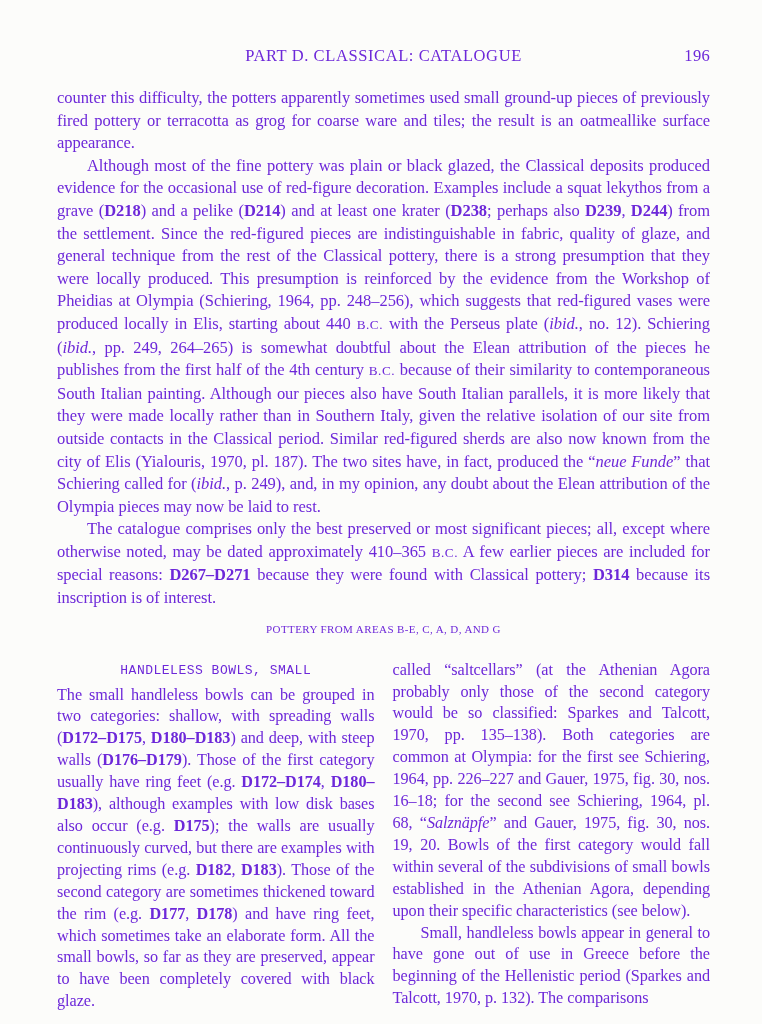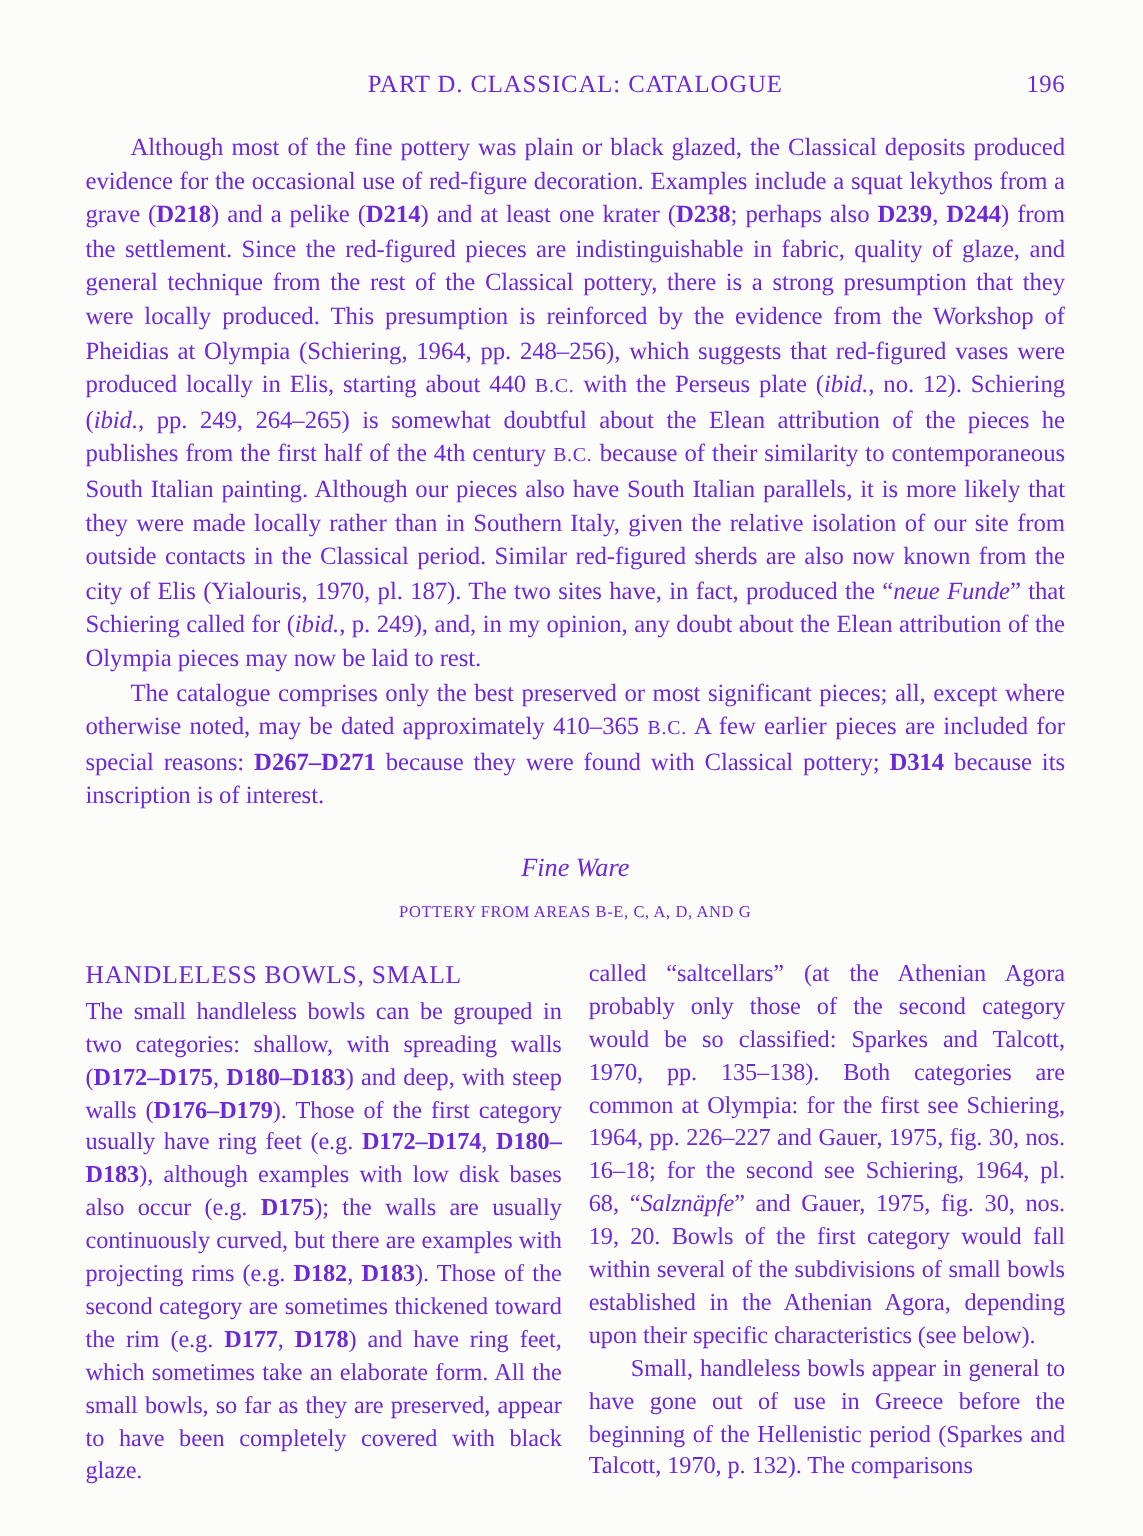--- a/index.html
+++ b/index.html
@@ -70,45 +70,47 @@
     margin-top: 25px;
   }
   .col {
     width: 318px;
     font-size: 16.2px;
     line-height: 21.9px;
     text-align: justify;
     letter-spacing: -0.05px;
   }
   .col-heading {
-    font-size: 17px;
+    text-align: center;
+    font-size: 13px;
     letter-spacing: 0.5px;
     margin: 0 0 3px 0;
+    font-family: Liberation Mono, monospace;
   }
   .col .para.indent {
     text-indent: 28px;
   }
 </style>
 </head>
 <body>
 
 <div class="page">
   <div class="content">
 
     <div class="running-head">
       <span>PART D. CLASSICAL: CATALOGUE</span>
       <span class="page-number">196</span>
     </div>
 
     <div class="intro">
+        <p class="para"><span>counter this difficulty, the potters apparently sometimes used small ground-up pieces of previously fired pottery or terracotta as grog for coarse ware and tiles; the result is an oatmeallike surface appearance.</span></p>
         <p class="para indent"><span>Although most of the fine pottery was plain or black glazed, the Classical deposits produced evidence for the occasional use of red-figure decoration. Examples include a squat lekythos from a grave (</span><span class="b">D218</span><span>) and a pelike (</span><span class="b">D214</span><span>) and at least one krater (</span><span class="b">D238</span><span>; perhaps also </span><span class="b">D239</span><span>, </span><span class="b">D244</span><span>) from the settlement. Since the red-figured pieces are indistinguishable in fabric, quality of glaze, and general technique from the rest of the Classical pottery, there is a strong presumption that they were locally produced. This presumption is reinforced by the evidence from the Workshop of Pheidias at Olympia (Schiering, 1964, pp. 248–256), which suggests that red-figured vases were produced locally in Elis, starting about 440 </span><span class="sc">B.C.</span><span> with the Perseus plate (</span><span class="i">ibid.</span><span>, no. 12). Schiering (</span><span class="i">ibid.</span><span>, pp. 249, 264–265) is somewhat doubtful about the Elean attribution of the pieces he publishes from the first half of the 4th century </span><span class="sc">B.C.</span><span> because of their similarity to contemporaneous South Italian painting. Although our pieces also have South Italian parallels, it is more likely that they were made locally rather than in Southern Italy, given the relative isolation of our site from outside contacts in the Classical period. Similar red-figured sherds are also now known from the city of Elis (Yialouris, 1970, pl. 187). The two sites have, in fact, produced the “</span><span class="i">neue Funde</span><span>” that Schiering called for (</span><span class="i">ibid.</span><span>, p. 249), and, in my opinion, any doubt about the Elean attribution of the Olympia pieces may now be laid to rest.</span></p>
         <p class="para indent"><span>The catalogue comprises only the best preserved or most significant pieces; all, except where otherwise noted, may be dated approximately 410–365 </span><span class="sc">B.C.</span><span> A few earlier pieces are included for special reasons: </span><span class="b">D267–D271</span><span> because they were found with Classical pottery; </span><span class="b">D314</span><span> because its inscription is of interest.</span></p>
       </div>
 
-    <div class="subtitle-italic">Fine Ware</div>
 
     <div class="section-title">POTTERY FROM AREAS B-E, C, A, D, AND G</div>
 
     <div class="columns">
       <div class="col">
         <p class="col-heading">HANDLELESS BOWLS, SMALL</p>
         <div>
             <p class="para"><span>The small handleless bowls can be grouped in two categories: shallow, with spreading walls (</span><span class="b">D172–D175</span><span>, </span><span class="b">D180–D183</span><span>) and deep, with steep walls (</span><span class="b">D176–D179</span><span>). Those of the first category usually have ring feet (e.g. </span><span class="b">D172–D174</span><span>, </span><span class="b">D180–D183</span><span>), although examples with low disk bases also occur (e.g. </span><span class="b">D175</span><span>); the walls are usually continuously curved, but there are examples with projecting rims (e.g. </span><span class="b">D182</span><span>, </span><span class="b">D183</span><span>). Those of the second category are sometimes thickened toward the rim (e.g. </span><span class="b">D177</span><span>, </span><span class="b">D178</span><span>) and have ring feet, which sometimes take an elaborate form. All the small bowls, so far as they are preserved, appear to have been completely covered with black glaze.</span></p>
           </div>
       </div>

